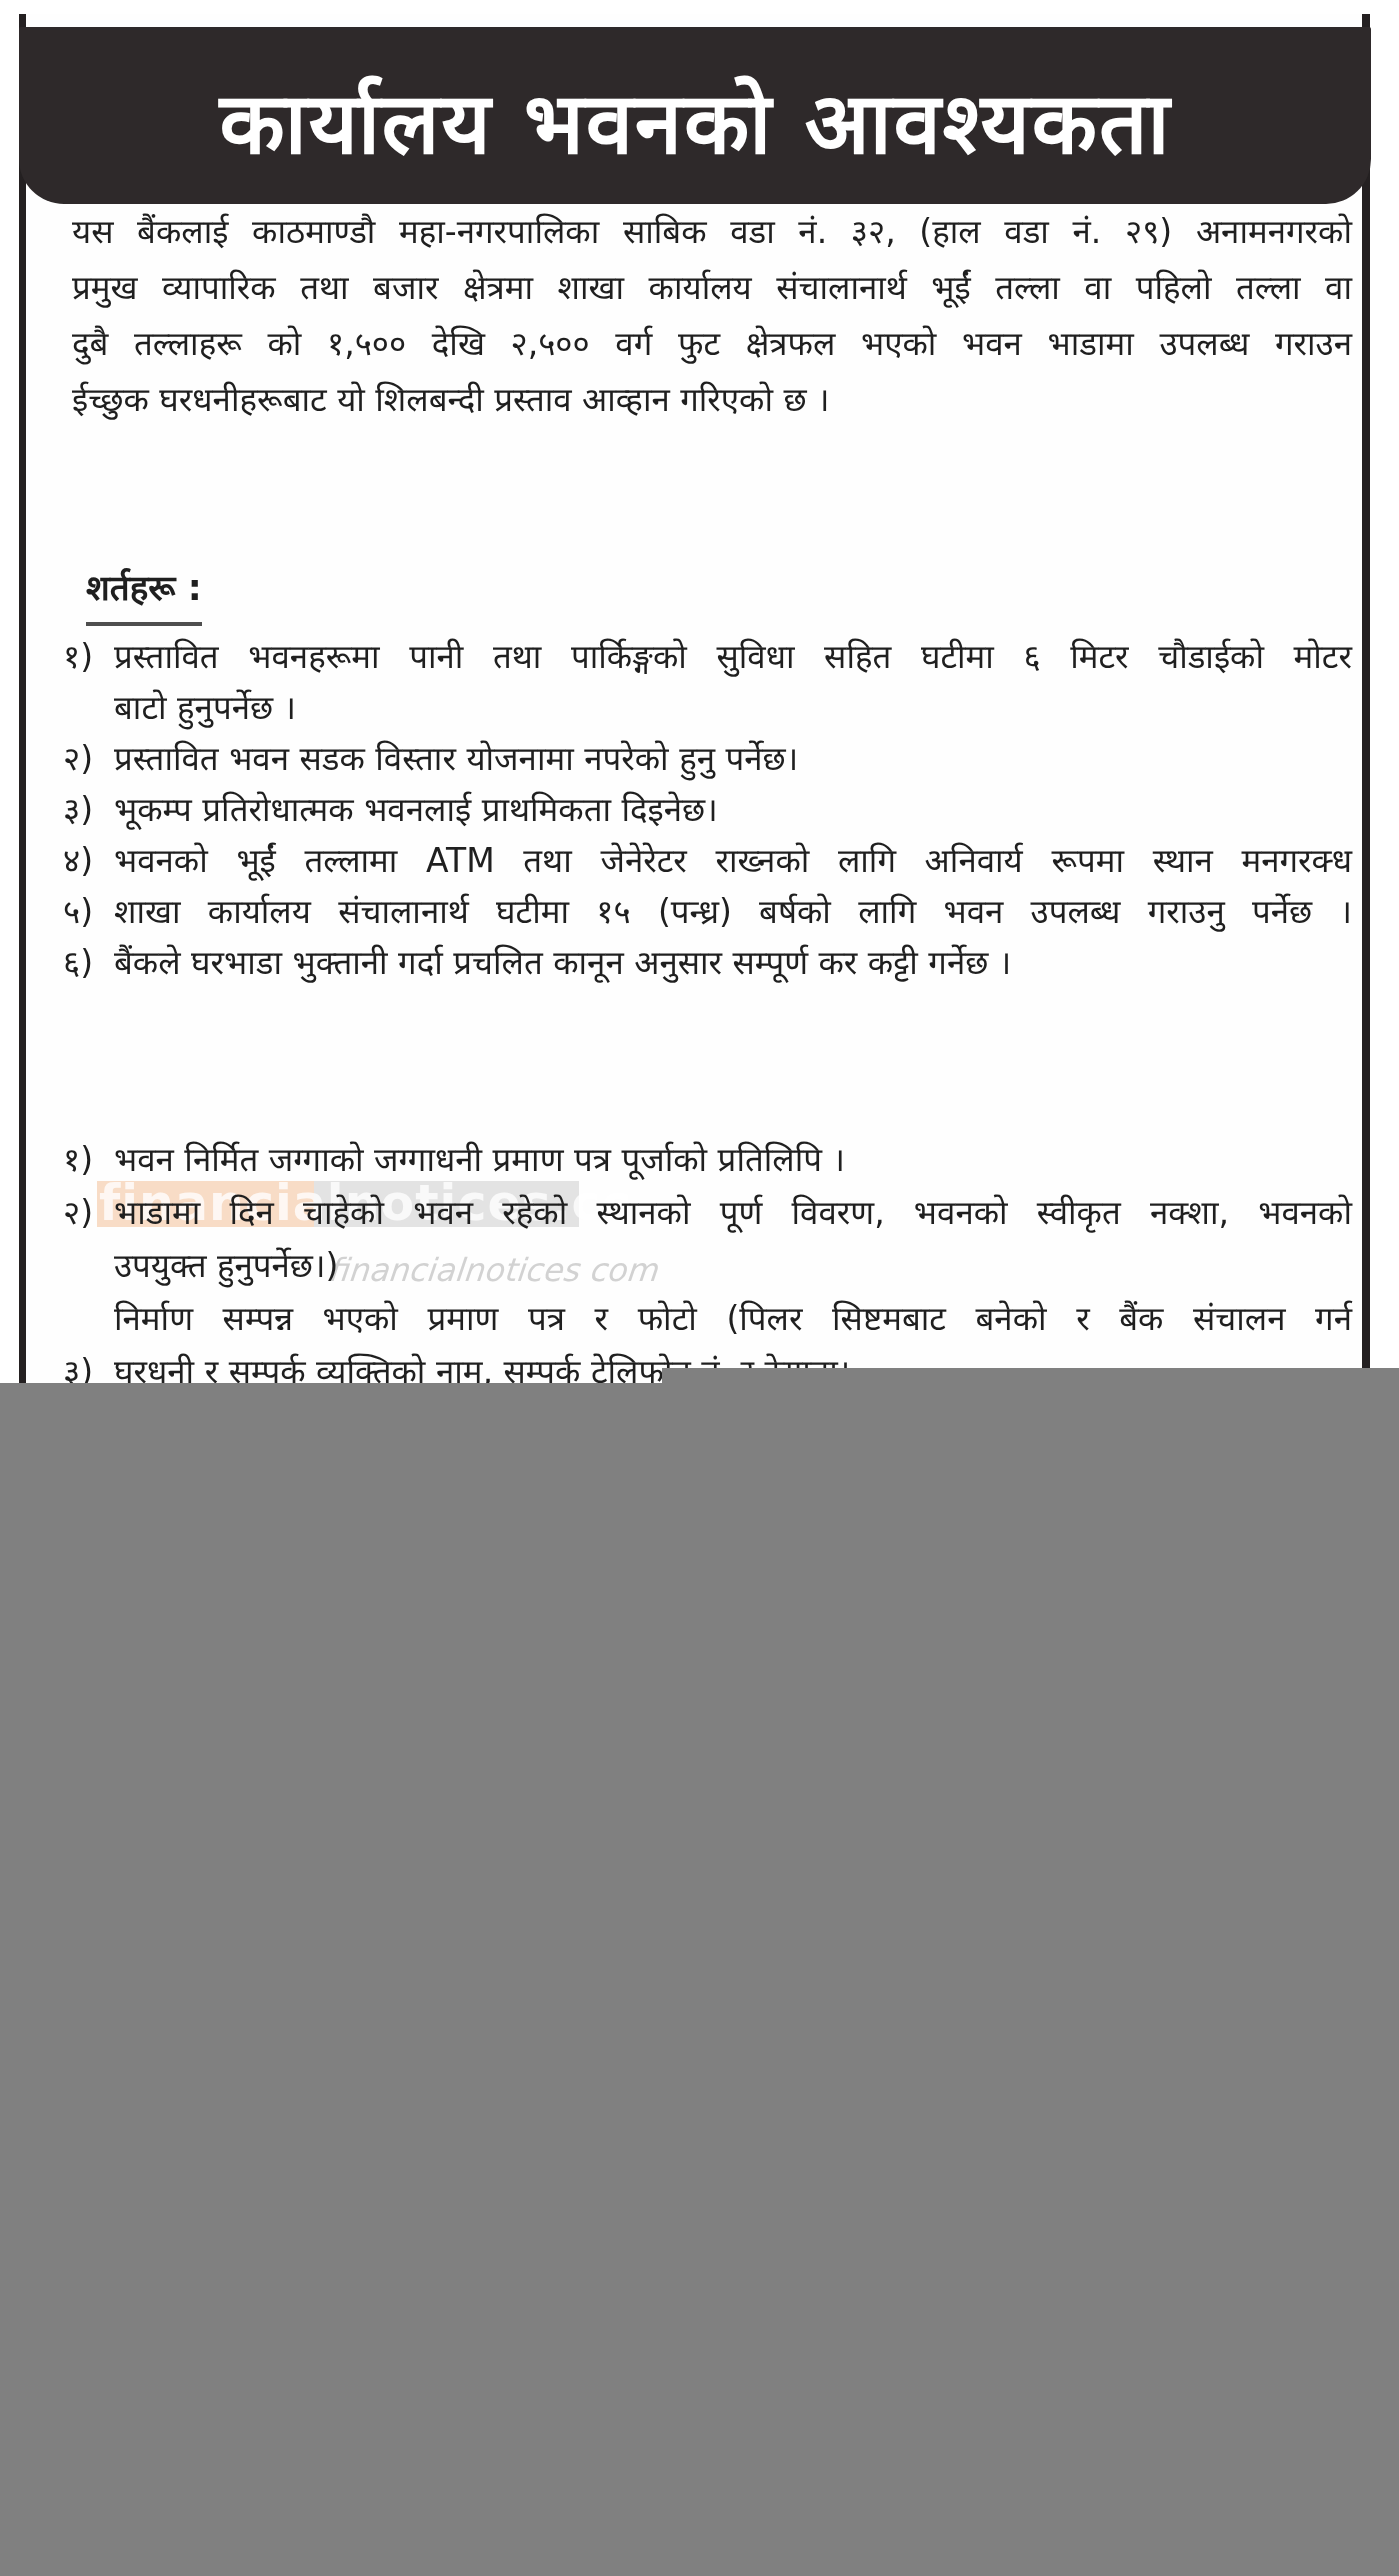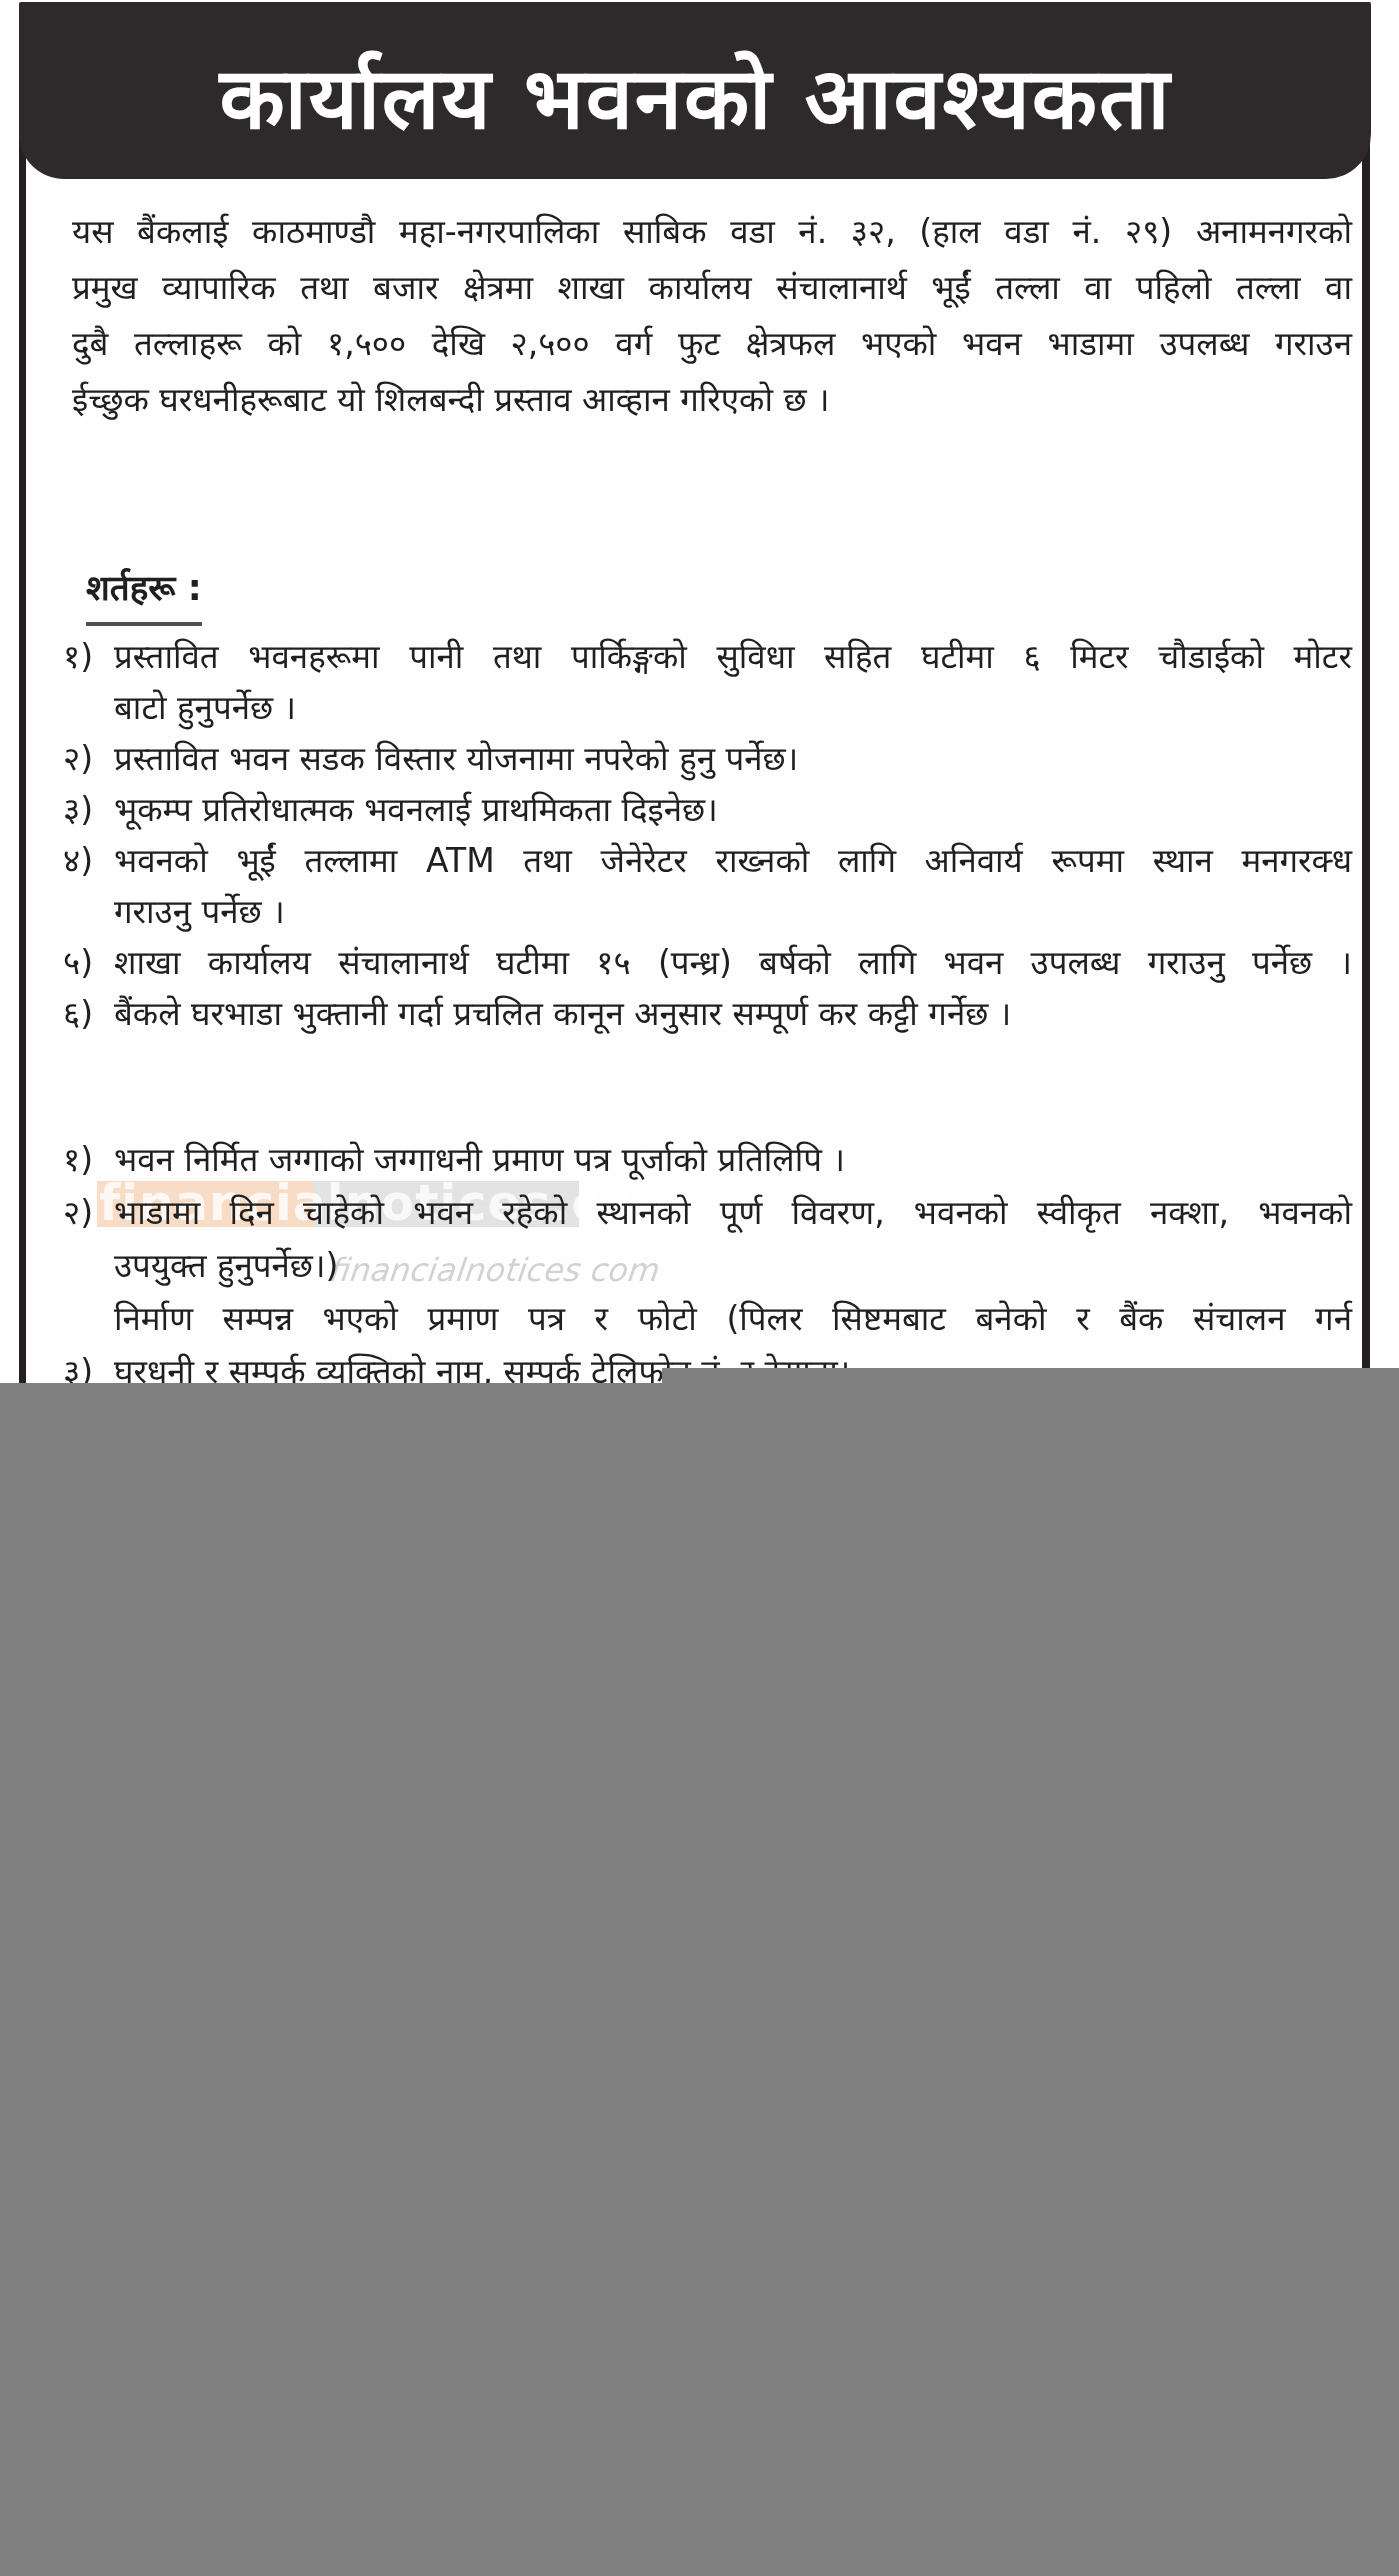--- a/index.html
+++ b/index.html
@@ -10,21 +10,21 @@
     color:var(--text,#1f1f1f);
   }
   
   .frame{
     position:absolute;left:19.4px;top:13.6px;width:1336px;height:1372px;
     border-left:7.8px solid #242021;border-right:8.7px solid #242021;
     background:#fefefe;
   }
   
   .header{
-    position:absolute;left:19.4px;top:2px;width:1352px;height:177px;
+    position:absolute;left:19.4px;top:27px;width:1352px;height:177px;
     background:var(--header-bg,#2e292a);
     border-radius:1.9px 1.9px 45px 45px;
     display:flex;align-items:center;justify-content:center;
     z-index:3;
   }
   .title{
     color:#ffffff;font-size:85px;font-weight:bold;letter-spacing:1.9px;
     padding-top:9.7px;white-space:nowrap;
   }
   
@@ -113,24 +113,20 @@
         </div>
         <div class="row">
           <span class="num">३)</span>
           <span class="txt">भूकम्प प्रतिरोधात्मक भवनलाई प्राथमिकता दिइनेछ।</span>
         </div>
         <div class="row">
           <span class="num">४)</span>
           <span class="txt jfull">भवनको भूईं तल्लामा ATM तथा जेनेरेटर राख्नको लागि अनिवार्य रूपमा स्थान मनगरक्ध</span>
         </div>
         <div class="row">
-          <span class="num"></span>
-          <span class="txt">गराउनु पर्नेछ ।</span>
-        </div>
-        <div class="row">
           <span class="num">५)</span>
           <span class="txt jfull">शाखा कार्यालय संचालानार्थ घटीमा १५ (पन्ध्र) बर्षको लागि भवन उपलब्ध गराउनु पर्नेछ ।</span>
         </div>
         <div class="row">
           <span class="num">६)</span>
           <span class="txt">बैंकले घरभाडा भुक्तानी गर्दा प्रचलित कानून अनुसार सम्पूर्ण कर कट्टी गर्नेछ ।</span>
         </div>
       </div>
 
 

